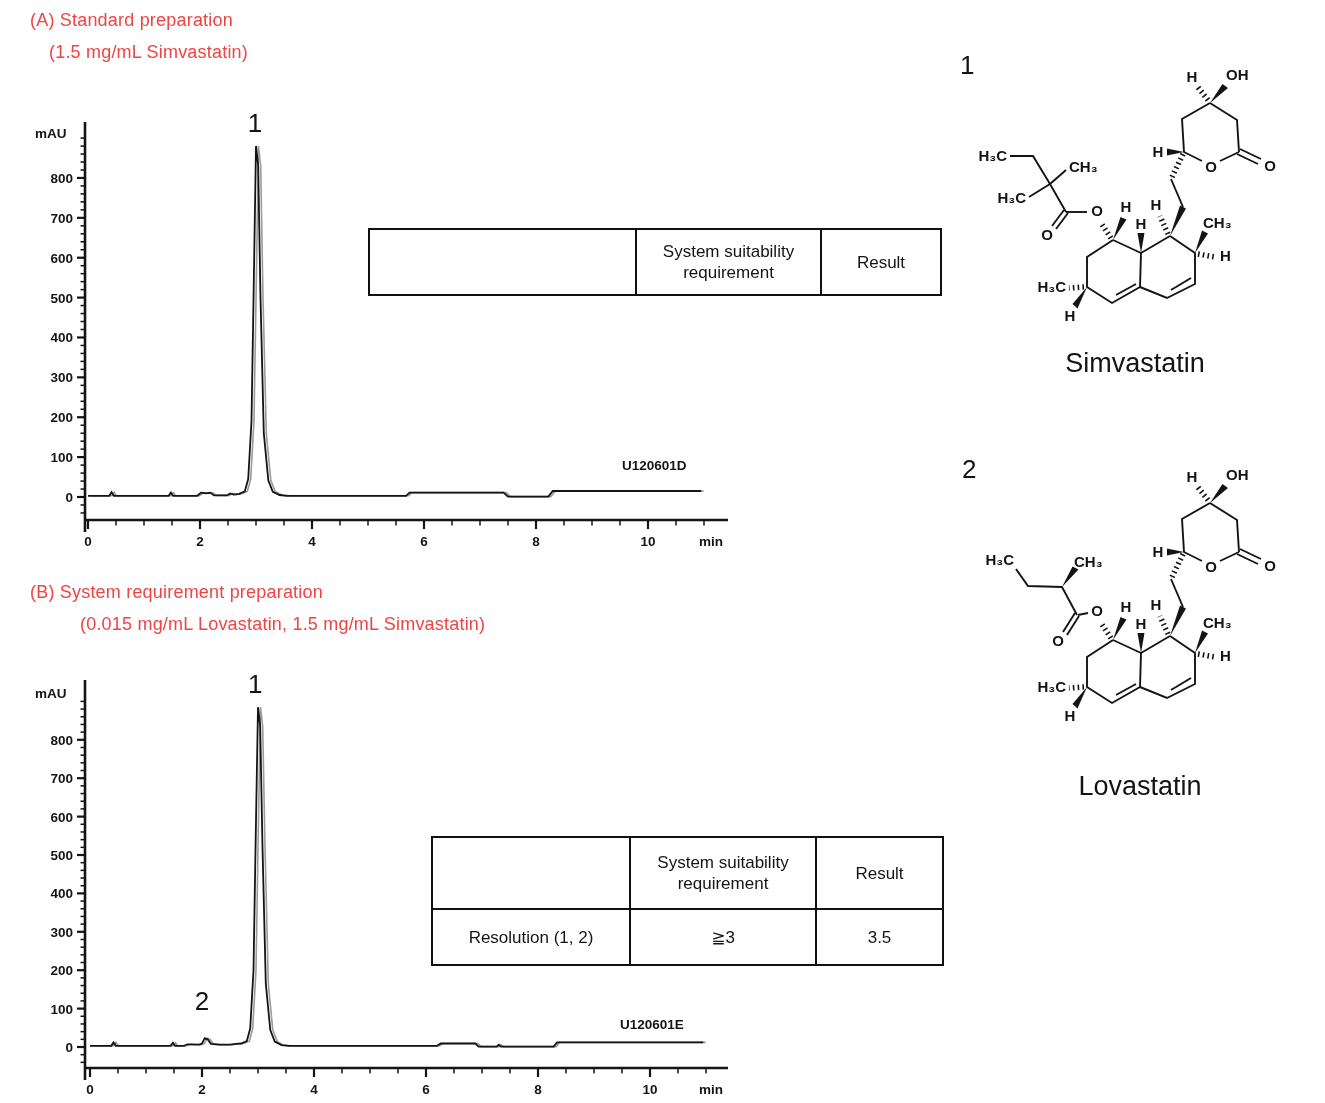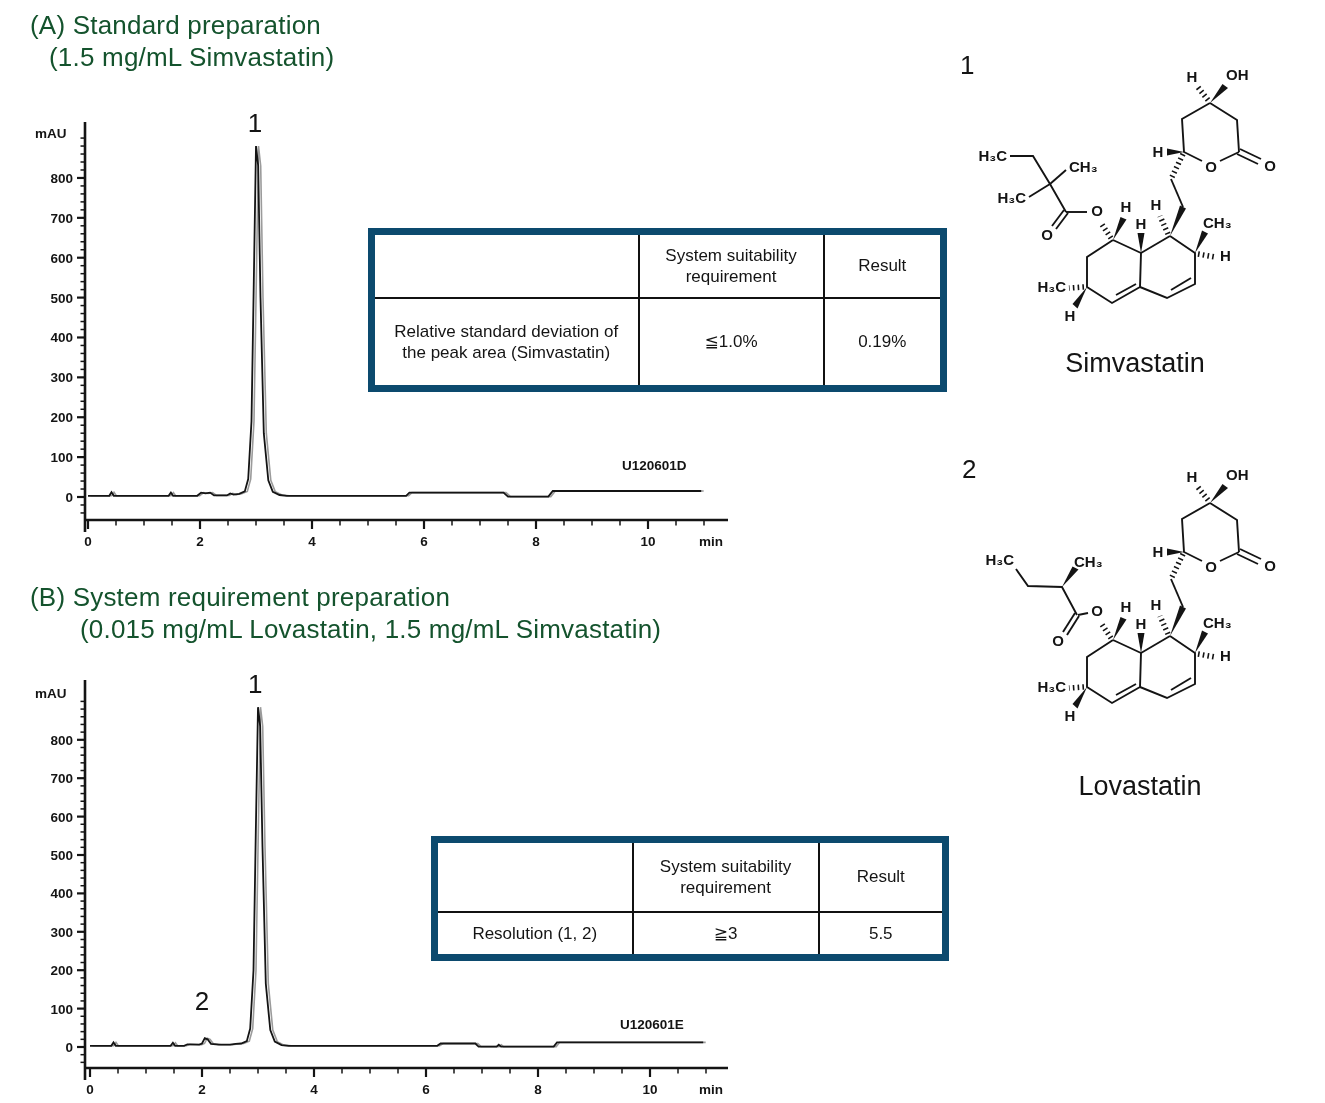--- a/index.html
+++ b/index.html
@@ -1,21 +1,21 @@
 <!DOCTYPE html>
 <html><head>
 <meta charset="utf-8">
 <style>
   html,body{margin:0;padding:0;background:#fff;}
   body{width:1325px;height:1103px;position:relative;overflow:hidden;
        font-family:"Liberation Sans","DejaVu Sans",sans-serif;color:#111;}
   .abs{position:absolute;}
-  .ptitle{font-size:26px;color:#14532d;white-space:nowrap;letter-spacing:0.2px;}
+  .ptitle{font-size:18px;color:#ef4444;white-space:nowrap;letter-spacing:0.2px;}
   table.spec{position:absolute;border-collapse:collapse;table-layout:fixed;
-             background:#fff;border:7px solid #0c4a6e;}
+             background:#fff;border:2px solid #0c4a6e;}
   table.spec td{border:2.5px solid #111;text-align:center;vertical-align:middle;
                 font-size:17px;line-height:21px;padding:2px 6px;background:#fff;color:#141414;}
   svg text{fill:#141414;}
   .atom{font-size:15px;font-weight:700;}
   .structnum{font-size:26px;font-weight:400;}
   .structname{font-size:27px;font-weight:400;}
 </style>
 </head>
 <body>
 
@@ -125,25 +125,20 @@
   <colgroup>
       <col style="width:267px">
       <col style="width:185px">
       <col style="width:120px">
     </colgroup>
   <tbody>
     <tr style="height:66px">
       <td></td>
       <td>System suitability requirement</td>
       <td>Result</td>
-    </tr>
-    <tr style="height:91px">
-      <td>Relative standard deviation of the peak area (Simvastatin)</td>
-      <td>≦1.0%</td>
-      <td>0.19%</td>
     </tr>
   </tbody>
 </table>
 
 <div class="abs ptitle" style="left:30px;top:582px">(B) System requirement preparation</div>
 <div class="abs ptitle" style="left:80px;top:614px">(0.015 mg/mL Lovastatin, 1.5 mg/mL Simvastatin)</div>
 
 <svg class="abs" style="left:20px;top:655px" width="745" height="448">
     <g fill="#141414" font-size="13.5" font-weight="700">
       <line x1="65" y1="25" x2="65" y2="425" stroke="#141414" stroke-width="2.6"></line>
@@ -249,24 +244,24 @@
       <col style="width:198px">
       <col style="width:186px">
       <col style="width:127px">
     </colgroup>
   <tbody>
     <tr style="height:72px">
       <td></td>
       <td>System suitability requirement</td>
       <td>Result</td>
     </tr>
-    <tr style="height:46px">
+    <tr style="height:56px">
       <td>Resolution (1, 2)</td>
       <td>≧3</td>
-      <td>5.5</td>
+      <td>3.5</td>
     </tr>
   </tbody>
 </table>
 
 <svg class="abs" style="left:940px;top:40px" width="385" height="340" viewBox="0 0 385 340">
   <g stroke="#141414" stroke-width="1.9" fill="none">
     <path d="M270,63 L297,80 L299,112"></path>
     <path d="M299,112 L280,121"></path>
     <path d="M262,121 L244,112 L242,79 L270,63"></path>
     <path d="M300,109 L321,119"></path>

